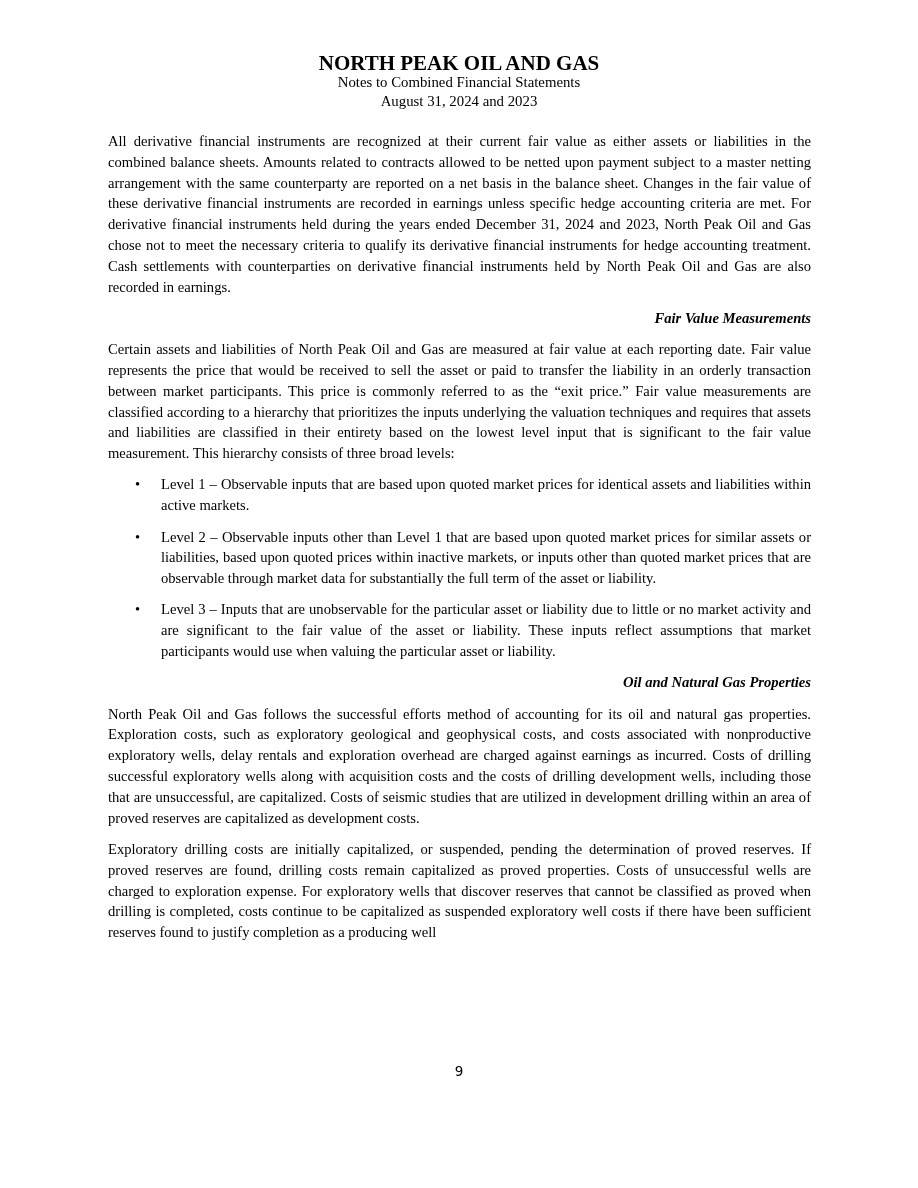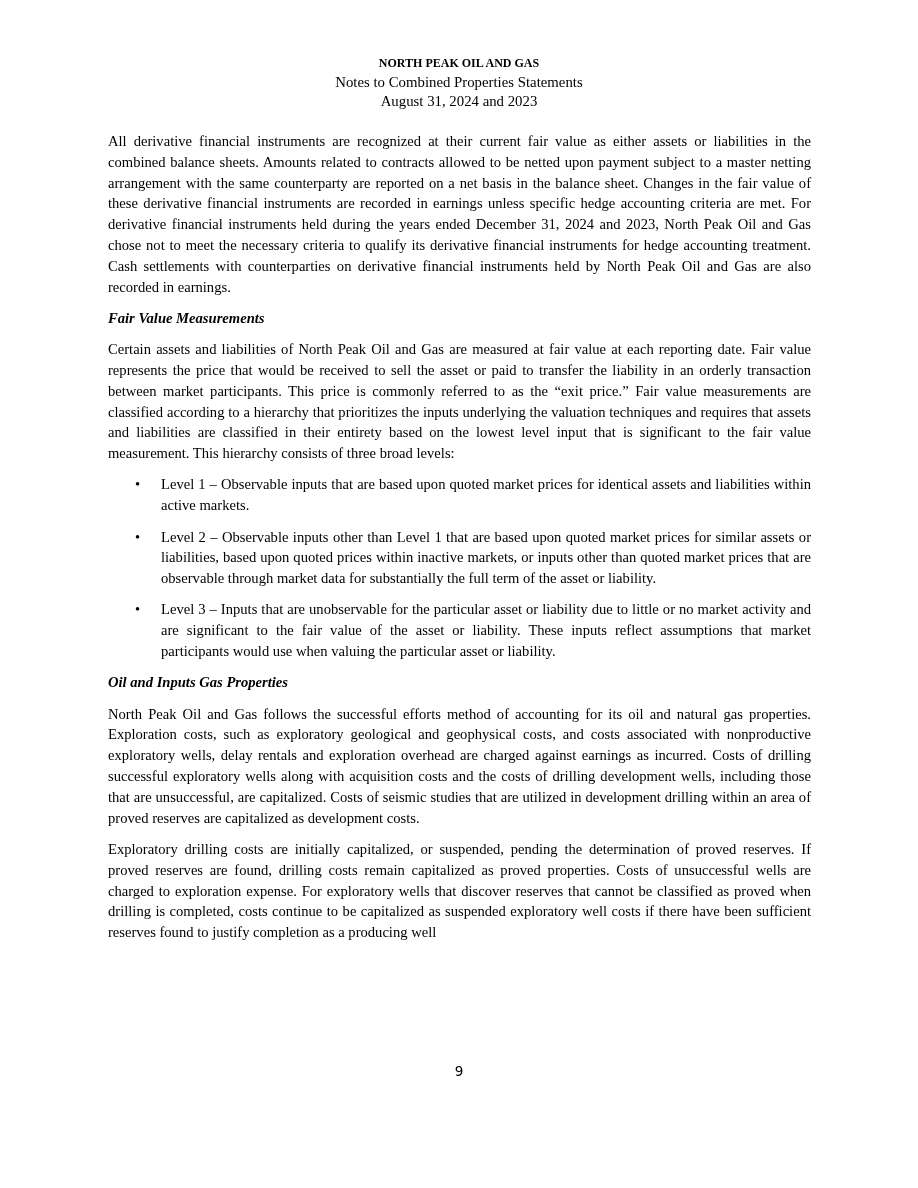--- a/index.html
+++ b/index.html
@@ -4,40 +4,40 @@
   <style>
     html, body { margin: 0; padding: 0; background: #ffffff; }
     body { width: 918px; height: 1188px; position: relative; overflow: hidden; }
     .page {
       position: absolute; left: 0; top: 0; width: 918px; height: 1188px;
       background: #ffffff; color: #000000;
       font-family: "Liberation Serif", "DejaVu Serif", serif;
       font-size: 14.6px; line-height: 20.8px;
     }
     .header { position: absolute; top: 54px; left: 0; width: 918px; text-align: center; }
-    .header .company { font-weight: bold; font-size: 12px; line-height: 19px; }
+    .header .company { font-weight: bold; font-size: 21px; line-height: 19px; }
     .header .subtitle { font-size: 14.8px; line-height: 19px; }
     .body { position: absolute; left: 108px; top: 131px; width: 703px; }
     p { margin: 0 0 10.5px 0; text-align: justify; }
-    .heading { font-weight: bold; font-style: italic; margin: 0 0 10.5px 0; }
+    .heading { font-weight: bold; font-style: italic; margin: 0 0 10.5px 0; text-align: right; }
     ul.levels { list-style: none; margin: 0 0 10.5px 0; padding: 0; }
     ul.levels li { position: relative; padding-left: 53px; margin-bottom: 10.5px; text-align: justify; }
     ul.levels li .bullet { position: absolute; left: 27px; top: 0; }
     .page-number {
       position: absolute; top: 1061px; left: 0; width: 918px; text-align: center;
       font-family: "DejaVu Sans", "Liberation Sans", sans-serif; font-size: 13.5px;
     }
   </style>
 </head>
 <body>
 
 <div class="page">
   <div class="header">
     <div class="company">NORTH PEAK OIL AND GAS</div>
-    <div class="subtitle">Notes to Combined Properties Statements</div>
+    <div class="subtitle">Notes to Combined Financial Statements</div>
     <div class="subtitle">August 31, 2024 and 2023</div>
   </div>
 
   <div class="body">
     <p>All derivative financial instruments are recognized at their current fair value as either assets or liabilities in the combined balance sheets. Amounts related to contracts allowed to be netted upon payment subject to a master netting arrangement with the same counterparty are reported on a net basis in the balance sheet. Changes in the fair value of these derivative financial instruments are recorded in earnings unless specific hedge accounting criteria are met. For derivative financial instruments held during the years ended December 31, 2024 and 2023, North Peak Oil and Gas chose not to meet the necessary criteria to qualify its derivative financial instruments for hedge accounting treatment. Cash settlements with counterparties on derivative financial instruments held by North Peak Oil and Gas are also recorded in earnings.</p>
 
     <div class="heading">Fair Value Measurements</div>
     <p>Certain assets and liabilities of North Peak Oil and Gas are measured at fair value at each reporting date. Fair value represents the price that would be received to sell the asset or paid to transfer the liability in an orderly transaction between market participants. This price is commonly referred to as the “exit price.” Fair value measurements are classified according to a hierarchy that prioritizes the inputs underlying the valuation techniques and requires that assets and liabilities are classified in their entirety based on the lowest level input that is significant to the fair value measurement. This hierarchy consists of three broad levels:</p>
 
     <ul class="levels">
@@ -48,19 +48,19 @@
       <li>
         <span class="bullet">•</span>
         <span>Level 2 – Observable inputs other than Level 1 that are based upon quoted market prices for similar assets or liabilities, based upon quoted prices within inactive markets, or inputs other than quoted market prices that are observable through market data for substantially the full term of the asset or liability.</span>
       </li>
       <li>
         <span class="bullet">•</span>
         <span>Level 3 – Inputs that are unobservable for the particular asset or liability due to little or no market activity and are significant to the fair value of the asset or liability. These inputs reflect assumptions that market participants would use when valuing the particular asset or liability.</span>
       </li>
     </ul>
 
-    <div class="heading">Oil and Inputs Gas Properties</div>
+    <div class="heading">Oil and Natural Gas Properties</div>
     <p>North Peak Oil and Gas follows the successful efforts method of accounting for its oil and natural gas properties. Exploration costs, such as exploratory geological and geophysical costs, and costs associated with nonproductive exploratory wells, delay rentals and exploration overhead are charged against earnings as incurred. Costs of drilling successful exploratory wells along with acquisition costs and the costs of drilling development wells, including those that are unsuccessful, are capitalized. Costs of seismic studies that are utilized in development drilling within an area of proved reserves are capitalized as development costs.</p>
     <p>Exploratory drilling costs are initially capitalized, or suspended, pending the determination of proved reserves. If proved reserves are found, drilling costs remain capitalized as proved properties. Costs of unsuccessful wells are charged to exploration expense. For exploratory wells that discover reserves that cannot be classified as proved when drilling is completed, costs continue to be capitalized as suspended exploratory well costs if there have been sufficient reserves found to justify completion as a producing well</p>
   </div>
 
   <div class="page-number">9</div>
 </div>
 
 </body></html>

